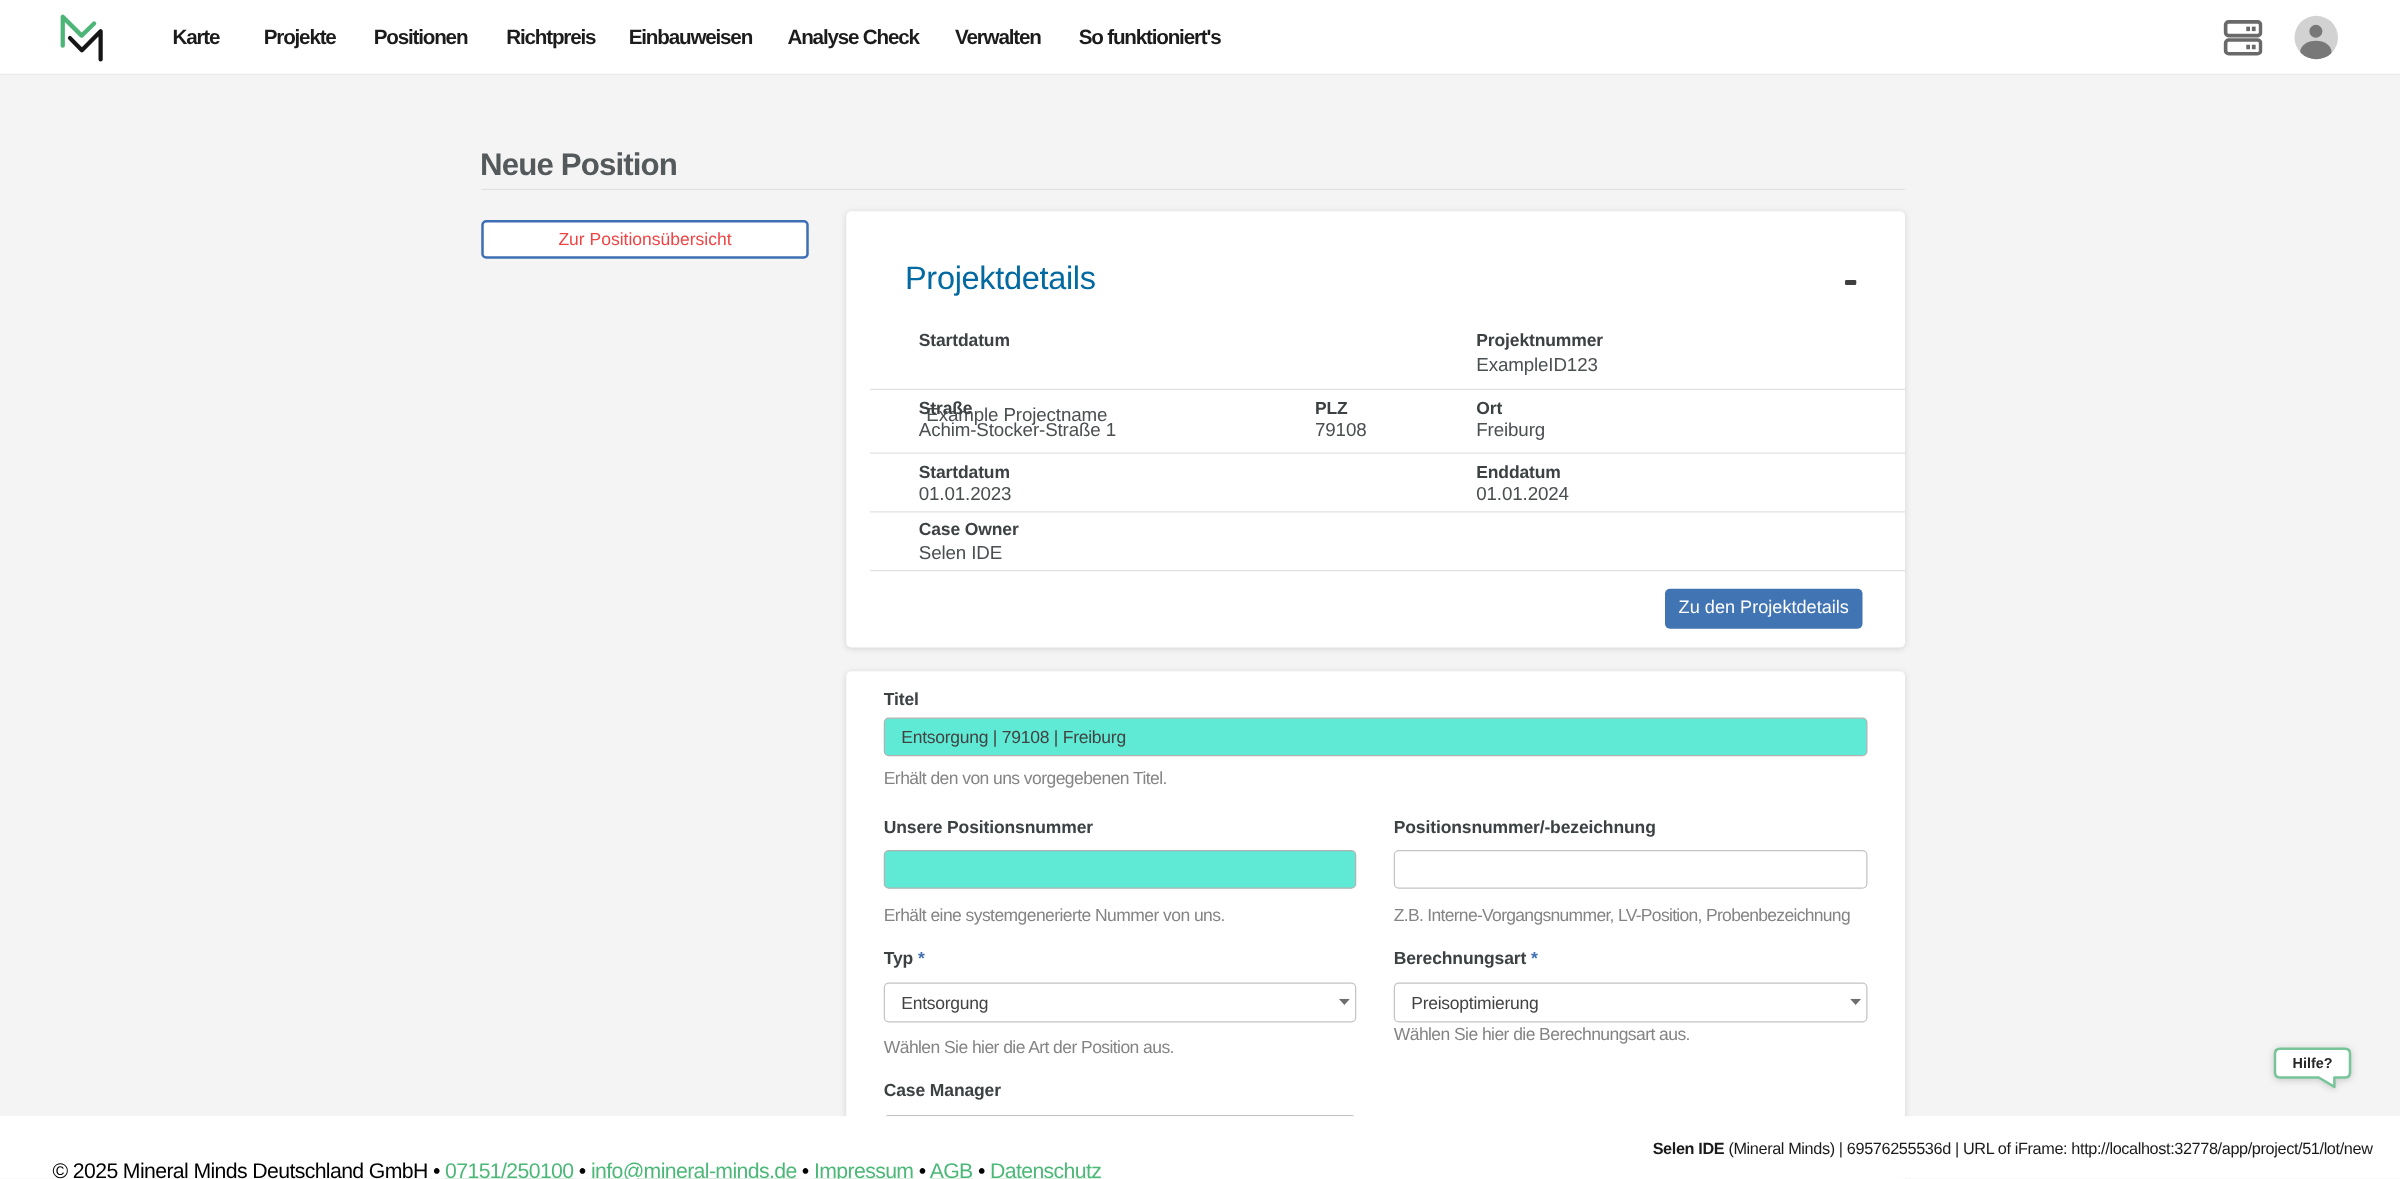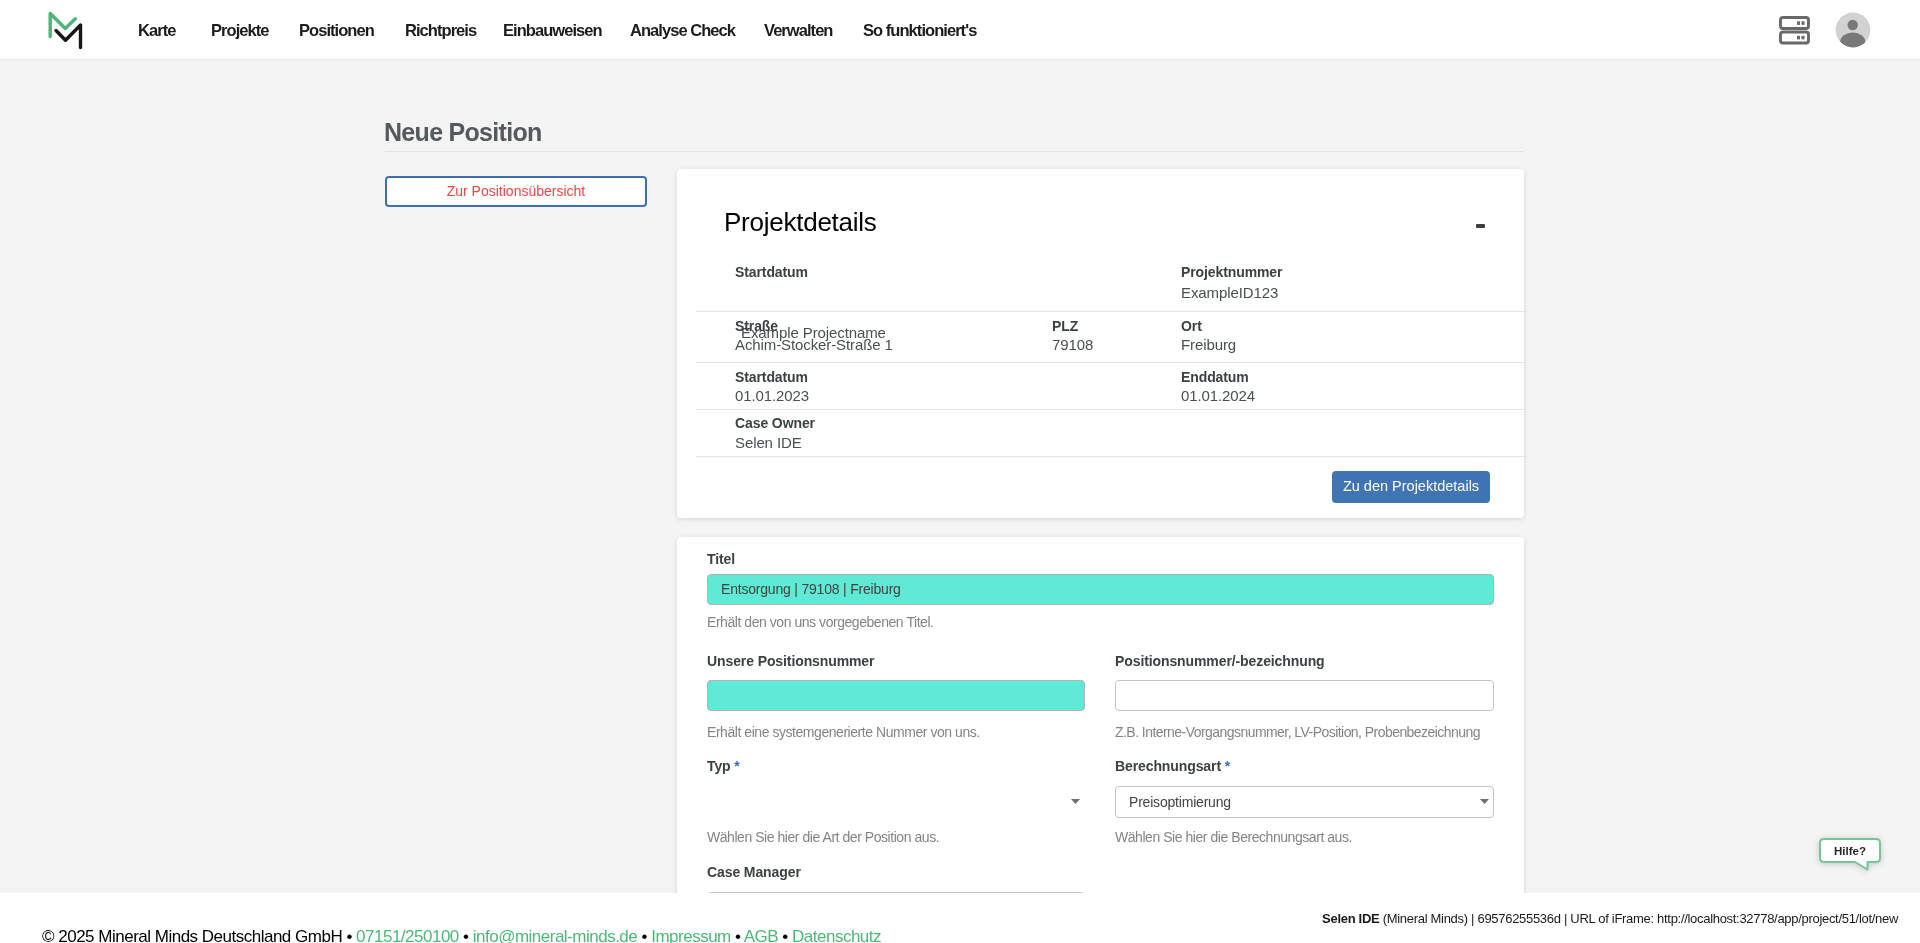--- a/index.html
+++ b/index.html
@@ -66,21 +66,21 @@
     </g>
   </svg>
 </div>
 
 <div class="abs" style="left:384px; top:118px; font-size:25px; font-weight:700; color:#54595b; letter-spacing:-0.7px;">Neue Position</div>
 <div class="divider" style="left:385px; top:151px; width:1139px;"></div>
 
 <div class="abs" style="left:385px; top:176px; width:262px; height:31px; border:2px solid #3e6fb4; border-radius:4px; background:#fff; color:#ef4444; font-size:14px; text-align:center; line-height:27px;">Zur Positionsübersicht</div>
 
 <div class="card" style="top:169px; height:349px;">
-  <div class="abs" style="left:47px; top:38px; font-size:26px; color:#000000; letter-spacing:-0.25px;">Projektdetails</div>
+  <div class="abs" style="left:47px; top:38px; font-size:26px; color:#0369a1; letter-spacing:-0.25px;">Projektdetails</div>
   <div class="abs" style="left:799px; top:54.5px; width:9px; height:4px; background:#3f3f3f; border-radius:1px;"></div>
 
   <div class="lbl" style="left:58px; top:95px;">Startdatum</div>
   <div class="val" style="left:64px; top:115px;margin-top:40px;">Example Projectname</div>
   <div class="lbl" style="left:504px; top:95px;">Projektnummer</div>
   <div class="val" style="left:504px; top:115px;">ExampleID123</div>
   <div class="divider" style="left:19px; top:142px; width:828px;"></div>
 
   <div class="lbl" style="left:58px; top:149px;">Straße</div>
   <div class="val" style="left:58px; top:167px;">Achim-Stocker-Straße 1</div>
@@ -110,31 +110,32 @@
 
   <div class="lbl" style="left:30px; top:116px;">Unsere Positionsnummer</div>
   <div class="input disabled" style="left:30px; top:143px; width:378px;"></div>
   <div class="hint" style="left:30px; top:187px;">Erhält eine systemgenerierte Nummer von uns.</div>
 
   <div class="lbl" style="left:438px; top:116px;">Positionsnummer/-bezeichnung</div>
   <div class="input" style="left:438px; top:143px; width:379px;"></div>
   <div class="hint" style="left:438px; top:187px; letter-spacing:-0.55px;">Z.B. Interne-Vorgangsnummer, LV-Position, Probenbezeichnung</div>
 
   <div class="lbl" style="left:30px; top:221px;">Typ <span style="color:#3e6fb4;">*</span></div>
+  <div class="input" style="left:30px; top:249px; width:378px; height:32px; line-height:30px;">Entsorgung</div>
   <svg class="abs" style="left:394px; top:262px;" width="9" height="5">
       <path d="M0 0 L9 0 L4.5 5 Z" fill="#6e6e6e"></path>
     </svg>
   <div class="hint" style="left:30px; top:292px;">Wählen Sie hier die Art der Position aus.</div>
 
   <div class="lbl" style="left:438px; top:221px;">Berechnungsart <span style="color:#3e6fb4;">*</span></div>
   <div class="input" style="left:438px; top:249px; width:379px; height:32px; line-height:30px;">Preisoptimierung</div>
   <svg class="abs" style="left:803px; top:262px;" width="9" height="5">
       <path d="M0 0 L9 0 L4.5 5 Z" fill="#6e6e6e"></path>
     </svg>
-  <div class="hint" style="left:438px; top:292px;">Wählen Sie hier die Berechnungsart aus.</div>
+  <div class="hint" style="left:438px; top:282px;">Wählen Sie hier die Berechnungsart aus.</div>
 
   <div class="lbl" style="left:30px; top:327px;">Case Manager</div>
   <div class="input" style="left:30px; top:355px; width:378px;"></div>
 </div>
 
 <svg class="abs" style="left:1818px; top:837px; z-index:7; filter:drop-shadow(0 1px 3px rgba(0,0,0,0.18));" width="66" height="36" viewBox="0 0 66 36">
   <path d="M6 2 H58 Q62 2 62 6 V21 Q62 25 58 25 H49.5 L49.5 32.5 L37 25 H6 Q2 25 2 21 V6 Q2 2 6 2 Z" fill="#fff" stroke="#77c498" stroke-width="2" stroke-linejoin="round"></path>
   <text x="32" y="17.5" text-anchor="middle" font-family="Liberation Sans, sans-serif" font-size="11.5" font-weight="700" fill="#262626">Hilfe?</text>
 </svg>
 

